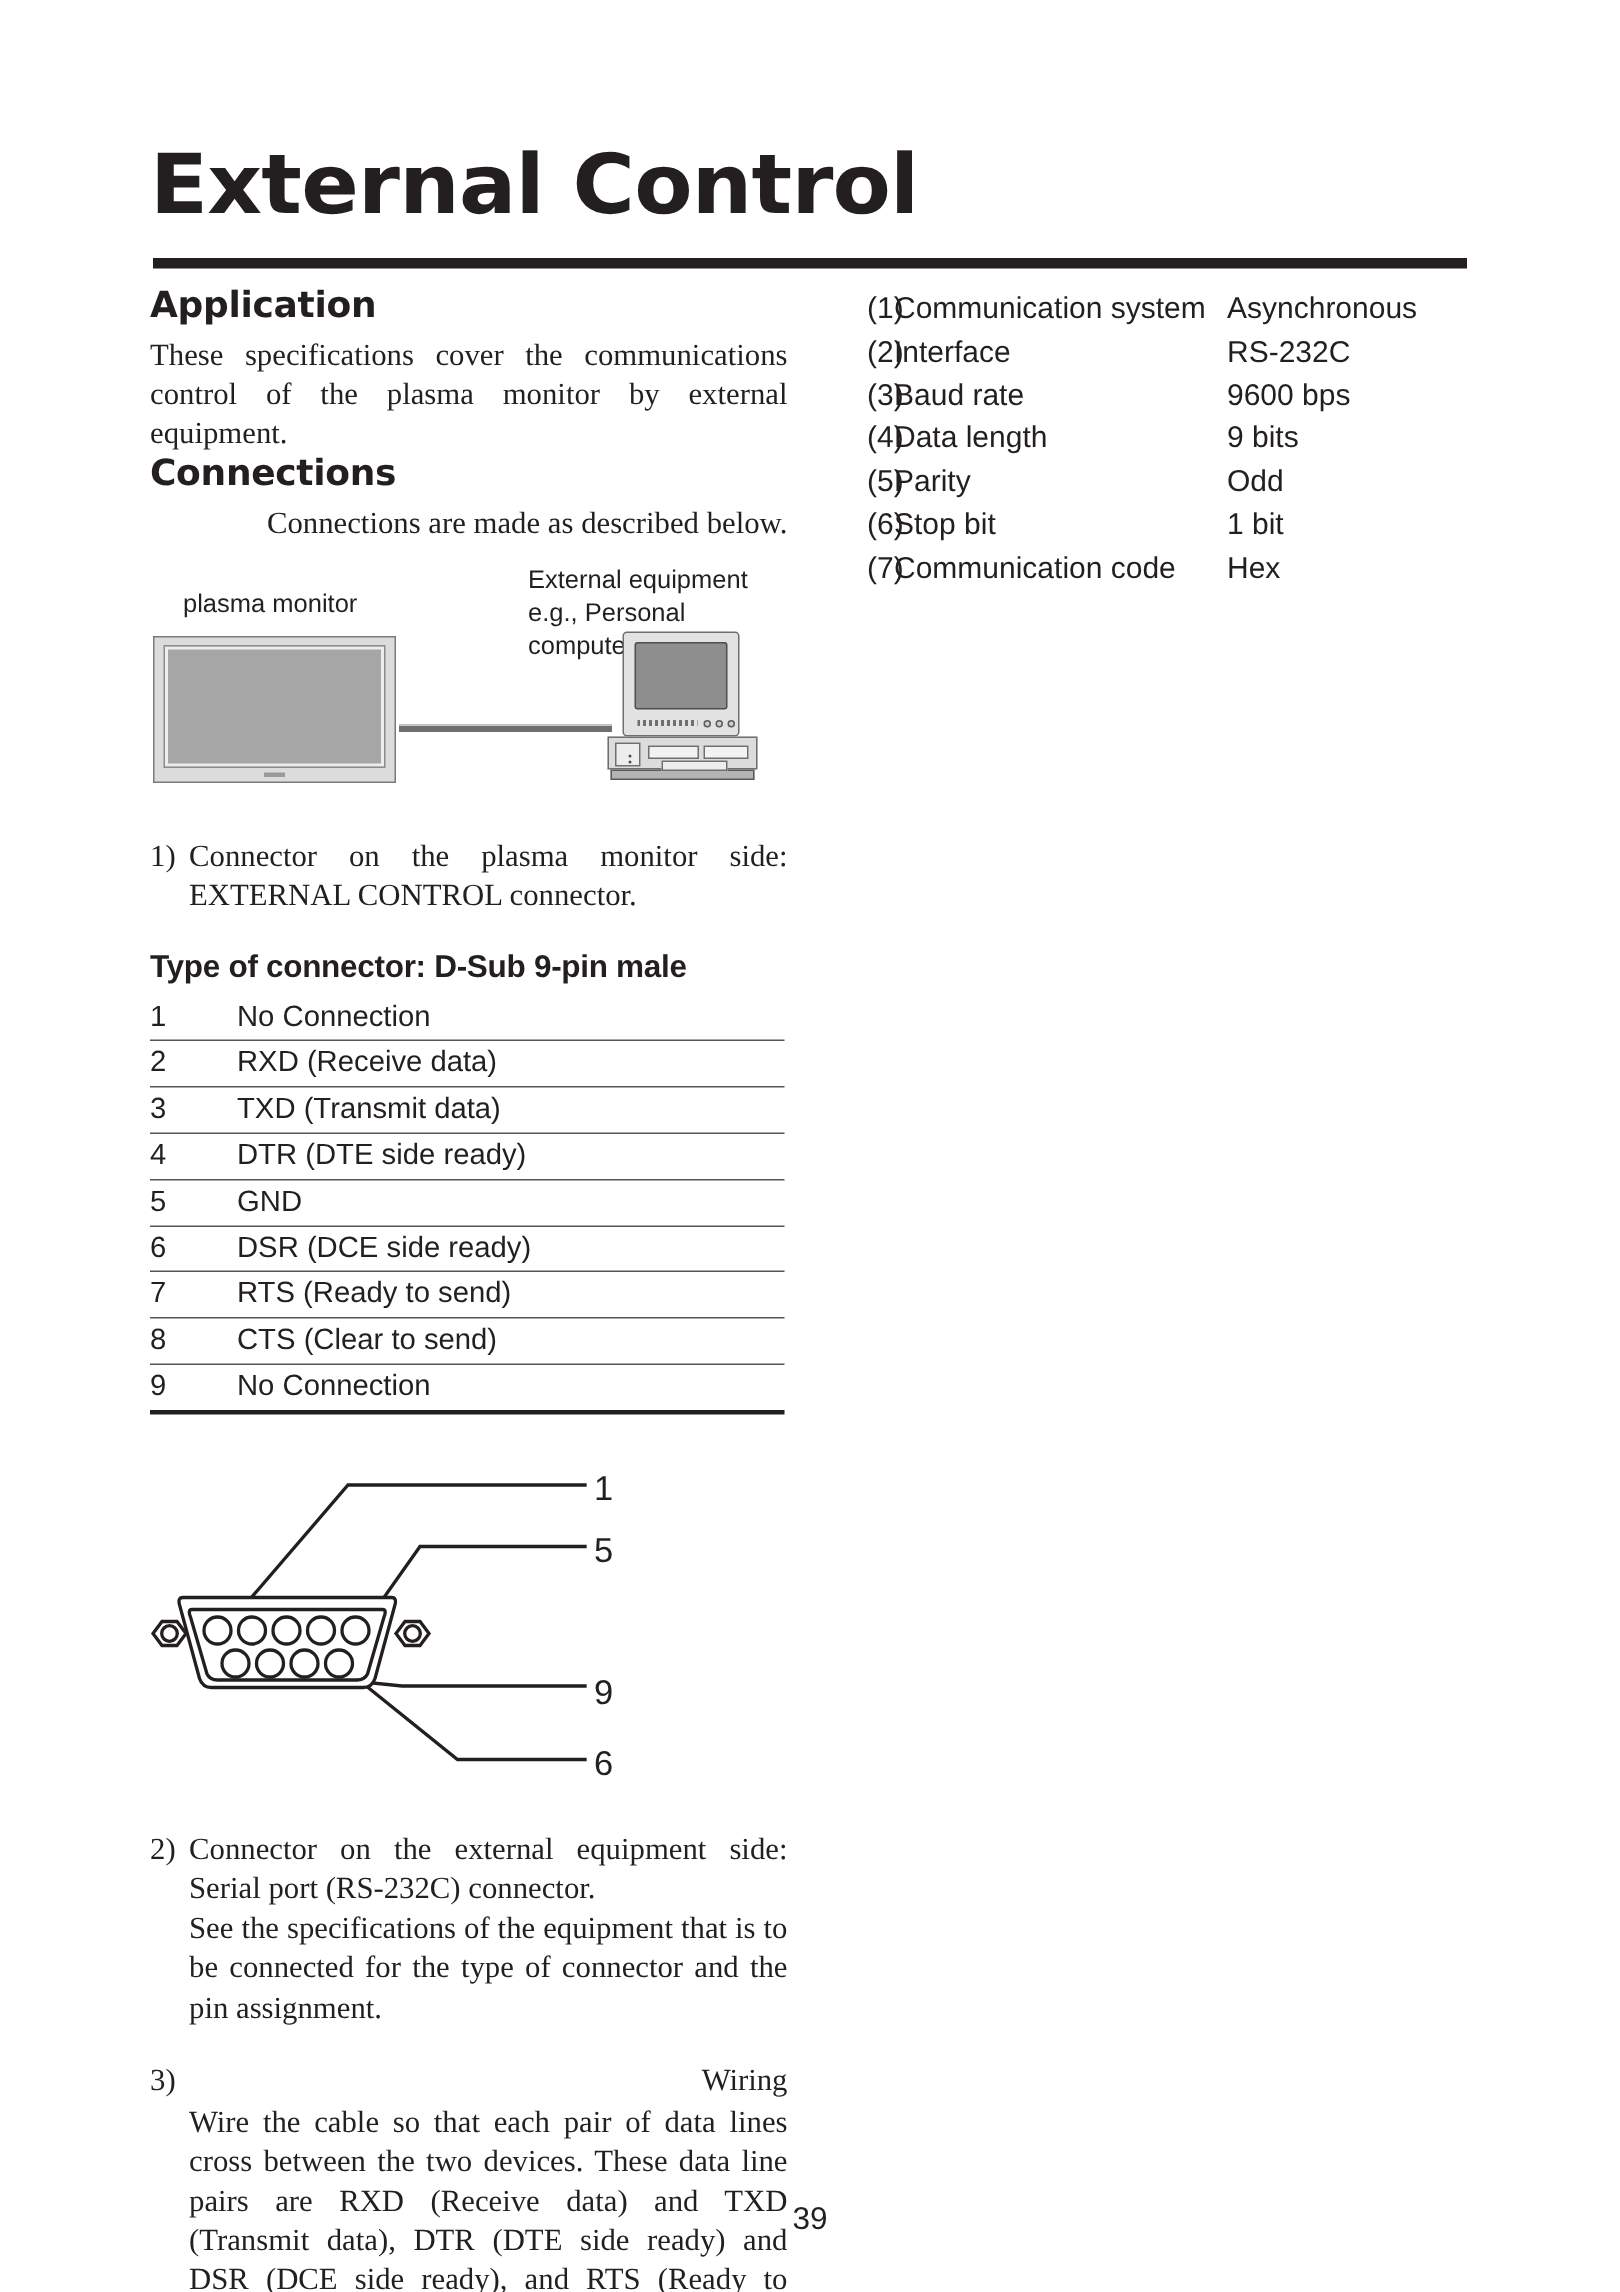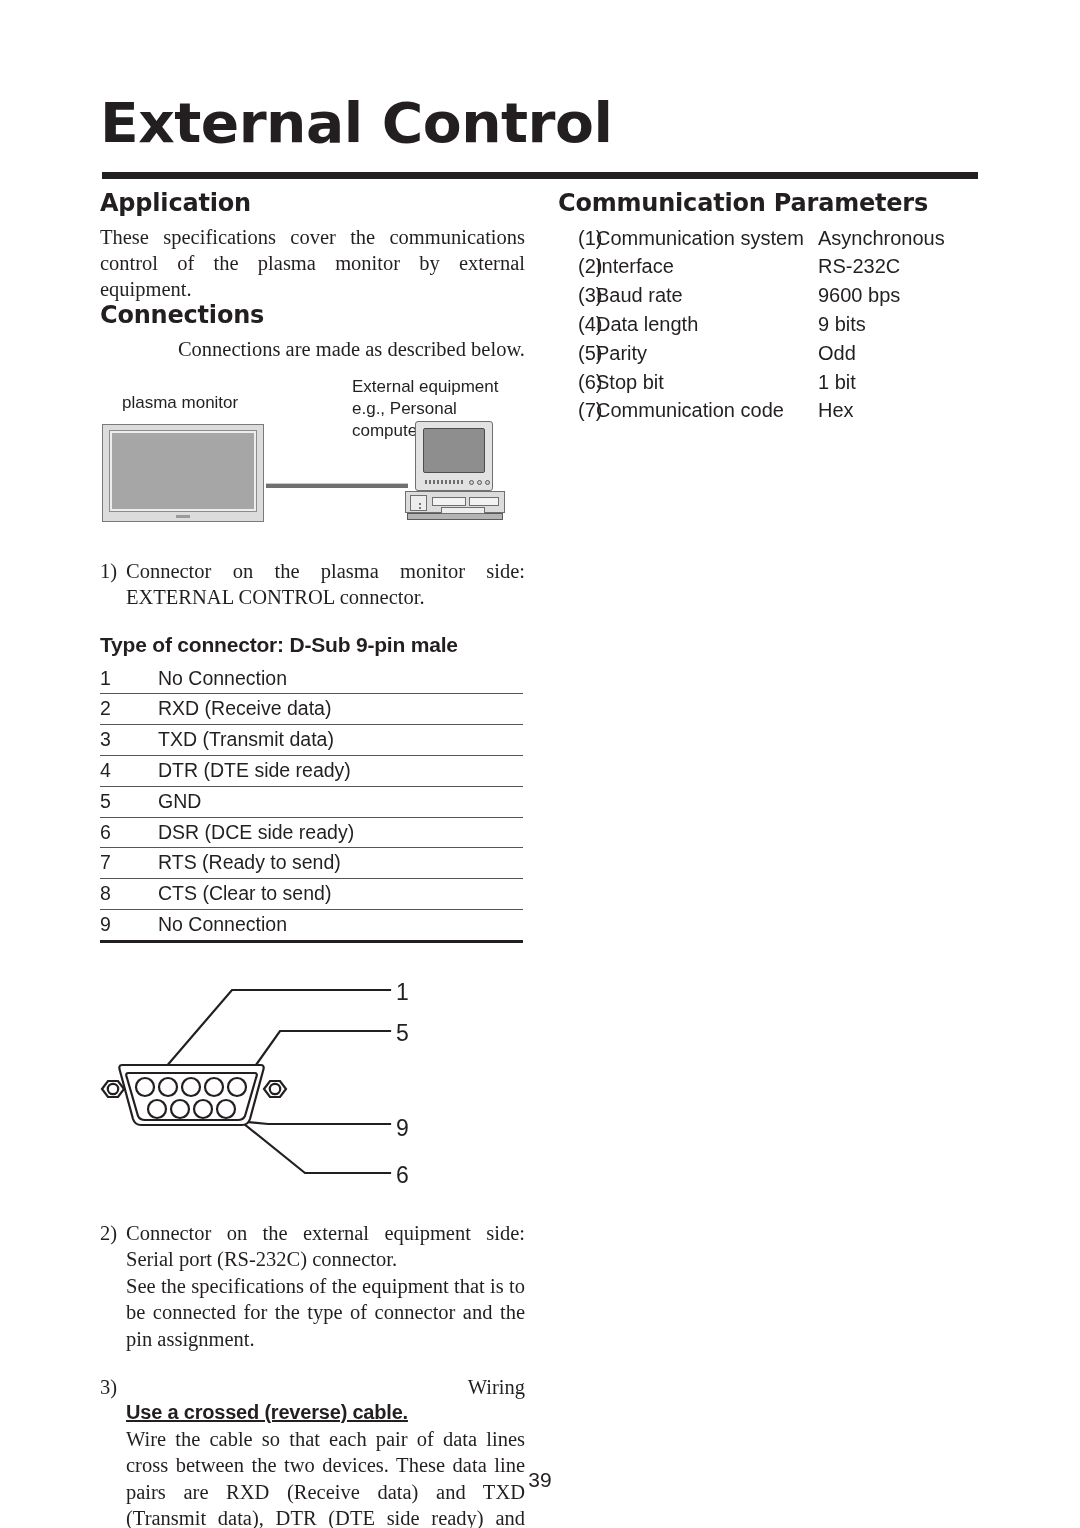--- a/index.html
+++ b/index.html
@@ -494,29 +494,27 @@
       <div class="num-body">
         <p class="body-serif">Connector on the external equipment side: Serial port (RS-232C) connector.</p>
         <p class="body-serif" style="margin-top:1px;">See the specifications of the equipment that is to be connected for the type of connector and the pin assignment.</p>
       </div>
     </div>
 
     <div class="num-item wiring-wrap">
       <div class="num-marker">3)</div>
       <div class="num-body">
         <p class="body-serif nojust">Wiring</p>
-        <span class="underline-bold">Use a crossed (reverse) cable.</span>
         <p class="body-serif" style="margin-top:2px;">Wire the cable so that each pair of data lines cross between the two devices. These data line pairs are RXD (Receive data) and TXD (Transmit data), DTR (DTE side ready) and DSR (DCE side ready), and RTS (Ready to send) and CTS (Clear to send).</p>
       </div>
     </div>
 
   </div>
 
   <div class="col-right">
-    <h2 class="sec-head">Communication Parameters</h2>
     <div class="params" id="params-list">
         <div class="param-row">
           <div class="param-num">(1)</div>
           <div class="param-label">Communication system</div>
           <div class="param-value">Asynchronous</div>
         </div>
         <div class="param-row">
           <div class="param-num">(2)</div>
           <div class="param-label">Interface</div>
           <div class="param-value">RS-232C</div>

